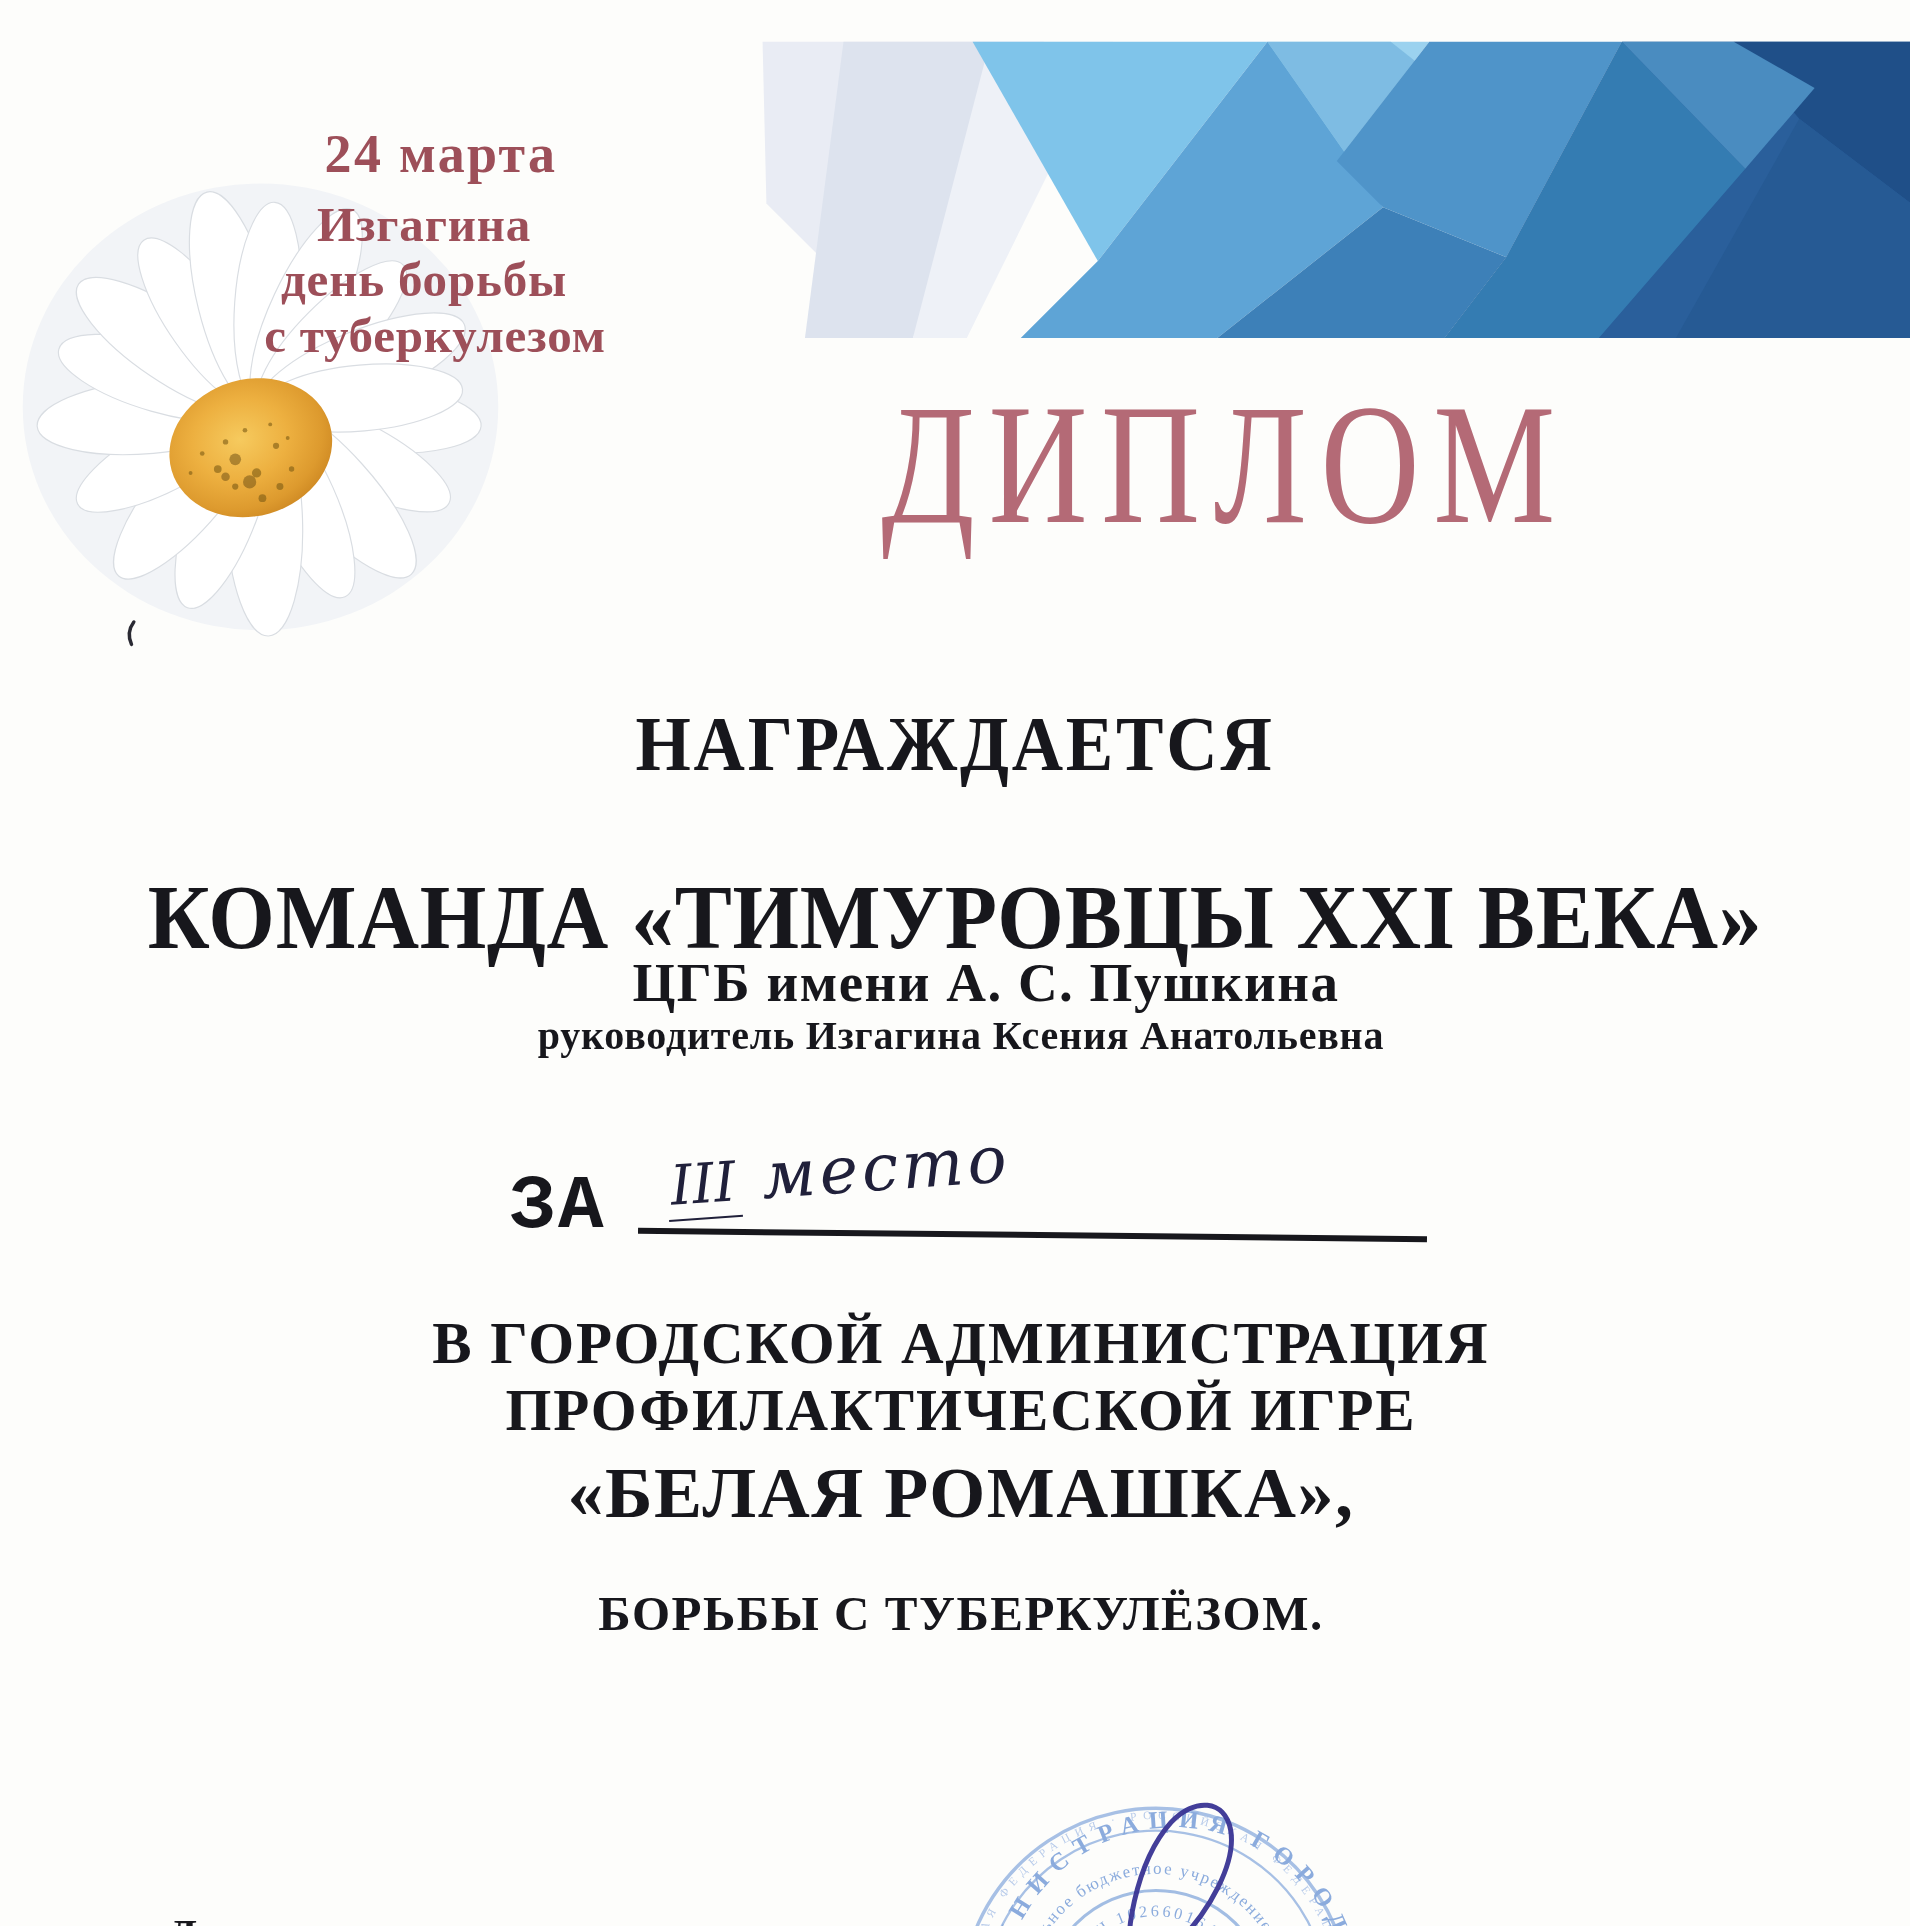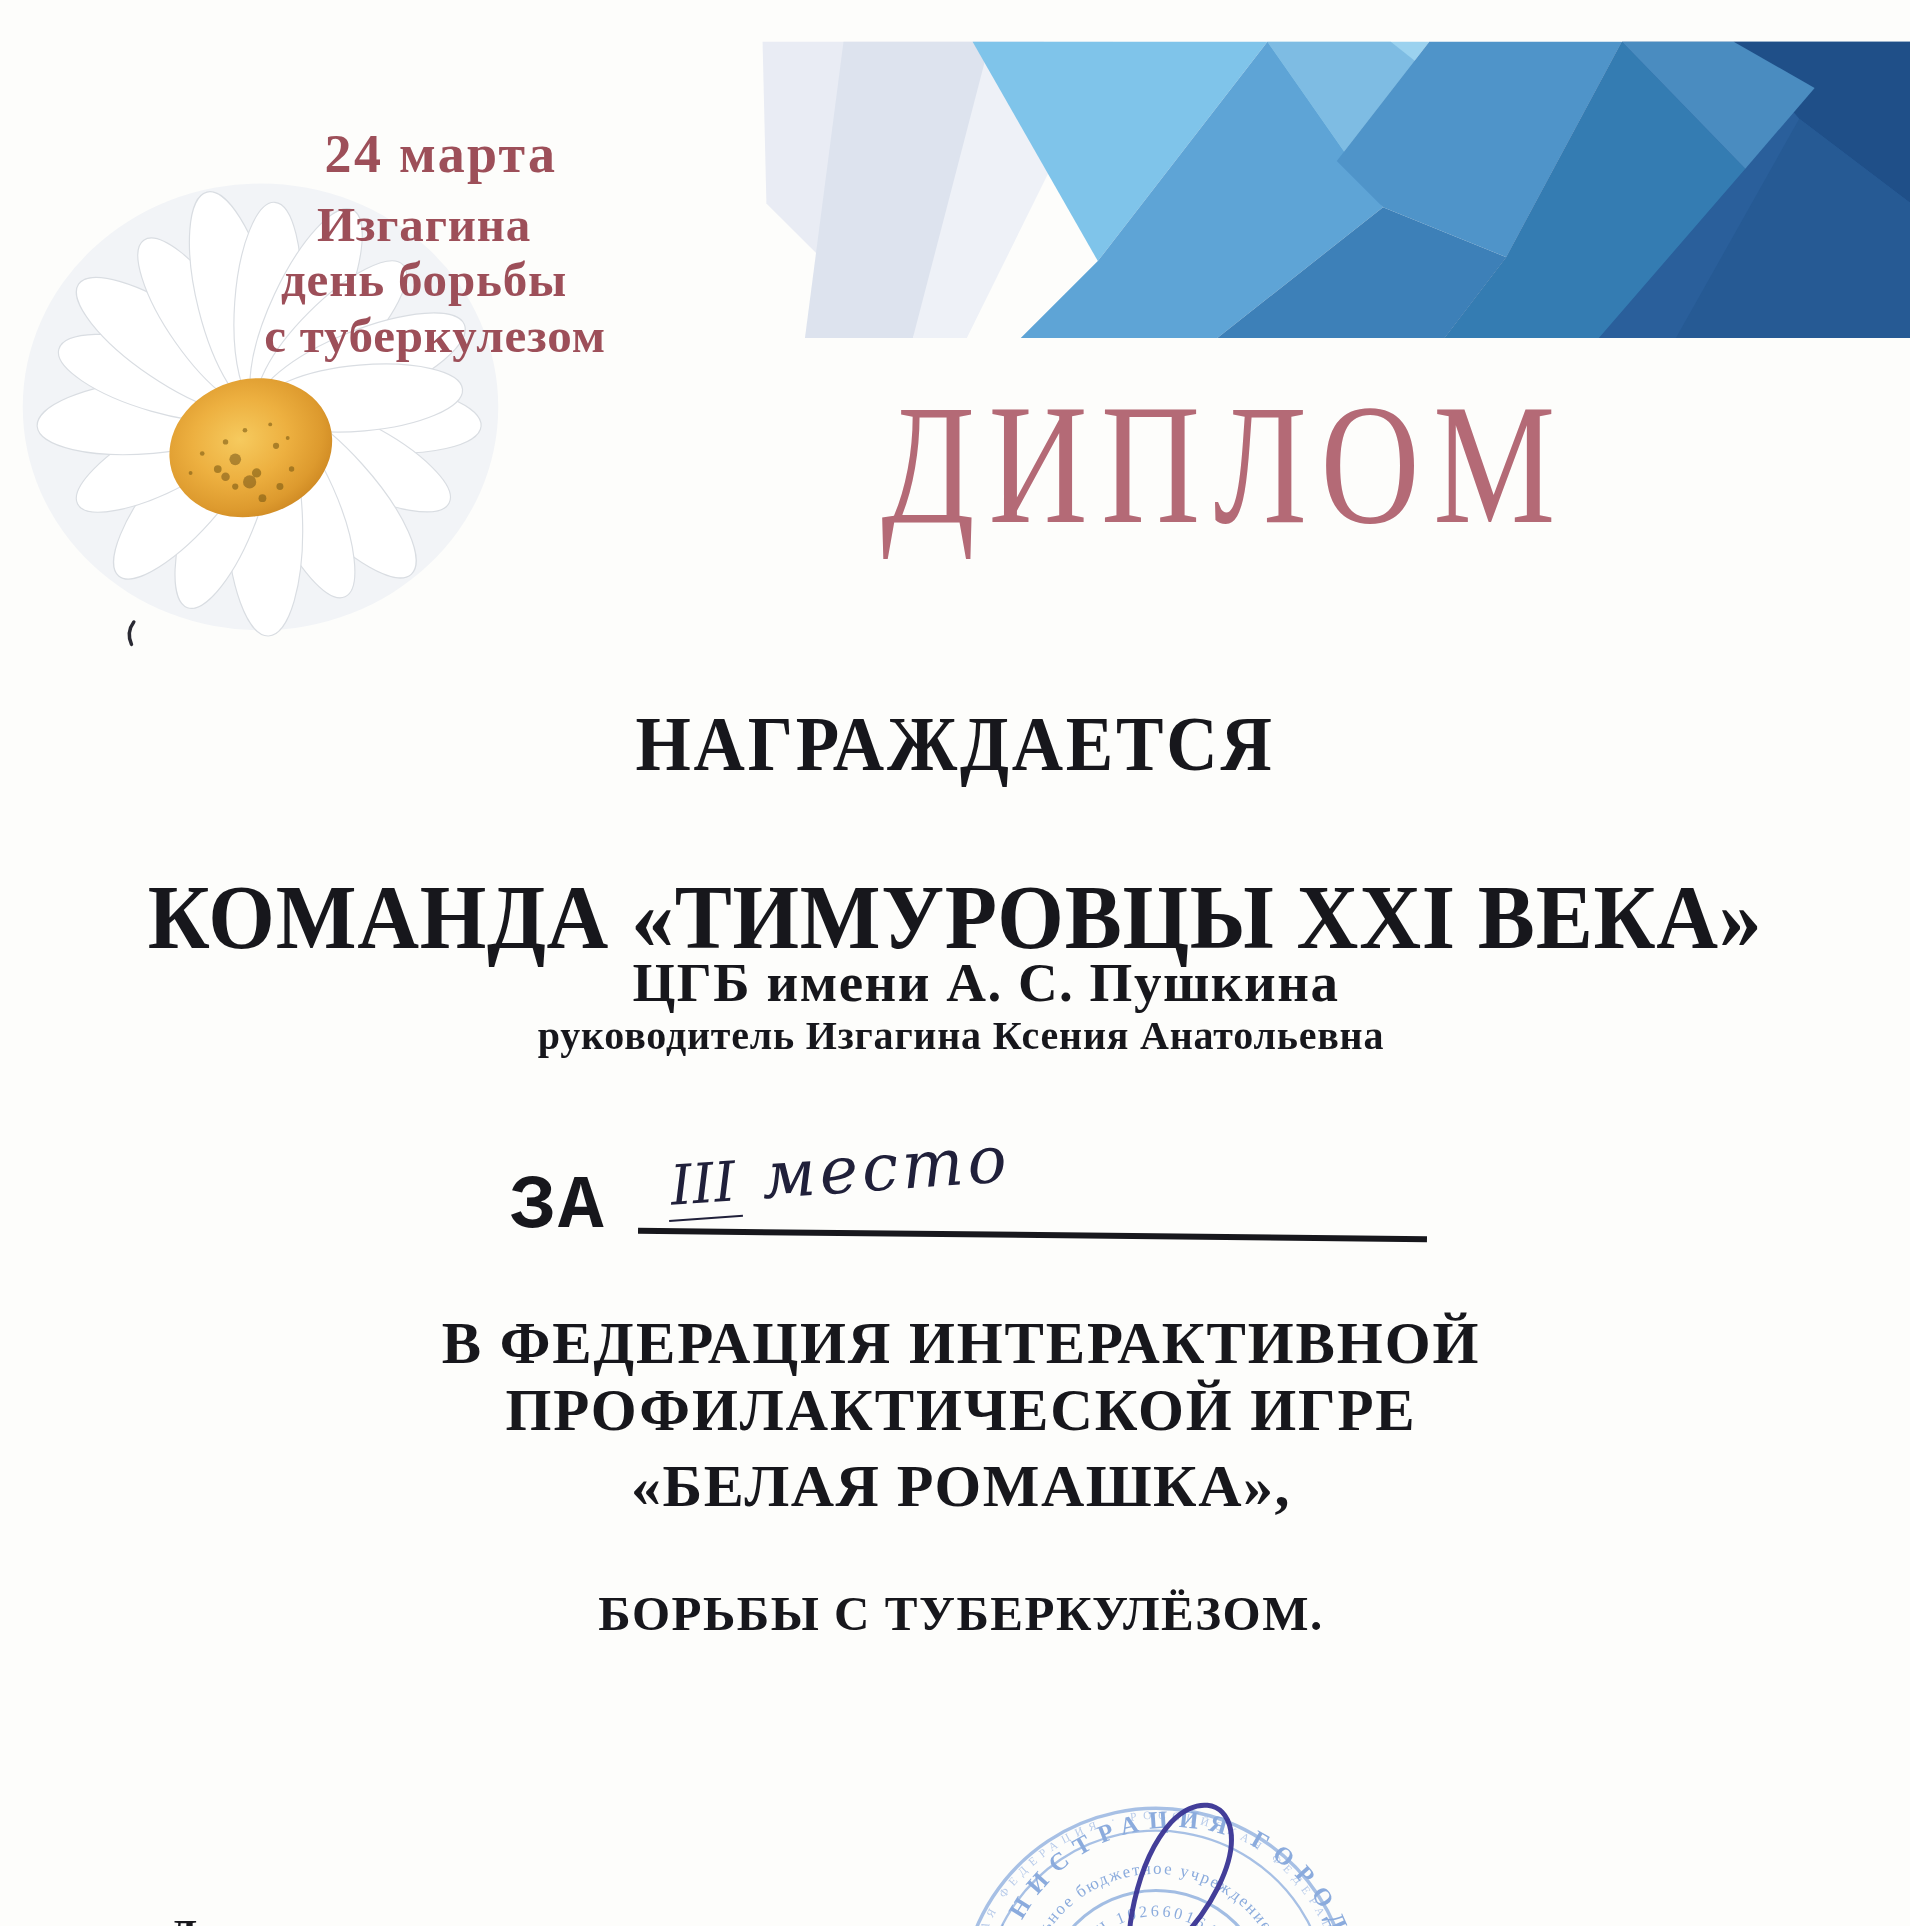--- a/index.html
+++ b/index.html
@@ -12,21 +12,21 @@
   .b{font-weight:bold;}
   .date24{font-size:54px;letter-spacing:2.3px;}
   .subt{font-size:49px;letter-spacing:0.8px;}
   .diplom{font-size:156px;letter-spacing:15.4px;transform:translateX(-50%) scale(0.88,1.1);transform-origin:top center;}
   .award-head{font-size:79px;letter-spacing:3.1px;transform:translateX(-50%) scaleX(0.9);transform-origin:top center;}
   .team{font-size:91px;letter-spacing:0.8px;transform:translateX(-50%) scaleX(0.94);transform-origin:top center;}
   .org{font-size:55px;letter-spacing:1.5px;font-family:Liberation Serif, serif;}
   .leader{font-size:40px;letter-spacing:0.8px;}
   .za{font-size:76px;letter-spacing:2.3px;font-family:Liberation Mono, monospace;}
   .ev1{font-size:59px;letter-spacing:1.9px;}
-  .ev3{font-size:60px;letter-spacing:1.5px;}
+  .ev3{font-size:72px;letter-spacing:1.5px;}
   .ev4{font-size:49px;letter-spacing:1.5px;}
   .dir{font-size:41px;letter-spacing:0.8px;}
   .handwritten{font-family:"DejaVu Serif",serif;font-style:italic;color:#20203a;transform:rotate(-4deg);}
   .hw-roman{font-size:55px;border-bottom:2.7px solid #20203a;padding:0 5.4px 2.3px 3.9px;margin-right:21px;}
   .hw-word{font-size:65px;letter-spacing:3.9px;}
   .za-line{position:absolute;left:638px;top:1232px;width:789px;height:5.8px;background:#17171c;transform:rotate(0.6deg);}
   svg{position:absolute;display:block;}
 </style>
 </head>
 <body>
@@ -114,21 +114,21 @@
   <div class="abs b team" style="left:955px;top:865px;">КОМАНДА «ТИМУРОВЦЫ XXI ВЕКА»</div>
   <div class="abs ctr b org" style="left:986px;top:951px;">ЦГБ имени А. С. Пушкина</div>
   <div class="abs ctr b leader" style="left:961px;top:1012px;">руководитель Изгагина Ксения Анатольевна</div>
 
   <div class="abs b za" style="left:510px;top:1164px;">ЗА</div>
   <div class="za-line"></div>
   <div class="abs handwritten" style="left:666px;top:1133px;">
     <span class="hw-roman">III</span><span class="hw-word">место</span>
   </div>
 
-  <div class="abs ctr b ev1" style="left:961px;top:1309px;">В ФЕДЕРАЦИЯ ИНТЕРАКТИВНОЙ</div>
+  <div class="abs ctr b ev1" style="left:961px;top:1309px;">В ГОРОДСКОЙ АДМИНИСТРАЦИЯ</div>
   <div class="abs ctr b ev1" style="left:961px;top:1376px;">ПРОФИЛАКТИЧЕСКОЙ ИГРЕ</div>
   <div class="abs ctr b ev3" style="left:961px;top:1452px;">«БЕЛАЯ РОМАШКА»,</div>
   <div class="abs ctr b ev4" style="left:961px;top:1585px;">БОРЬБЫ С ТУБЕРКУЛЁЗОМ.</div>
 
   <div class="abs b dir" style="left:169px;top:1909px;">Директор</div>
 
   <svg style="left:944px;top:1791px;" width="424" height="424" viewBox="0 0 1100 1100" xmlns="http://www.w3.org/2000/svg" xmlns:xlink="http://www.w3.org/1999/xlink">
     <defs>
       <path id="rOuterMicro" d="M 73,550 A 477,477 0 1 1 1027,550 A 477,477 0 1 1 73,550"></path>
       <path id="rOuter" d="M 155,550 A 395,395 0 1 1 1045,550 A 395,395 0 1 1 155,550"></path>

